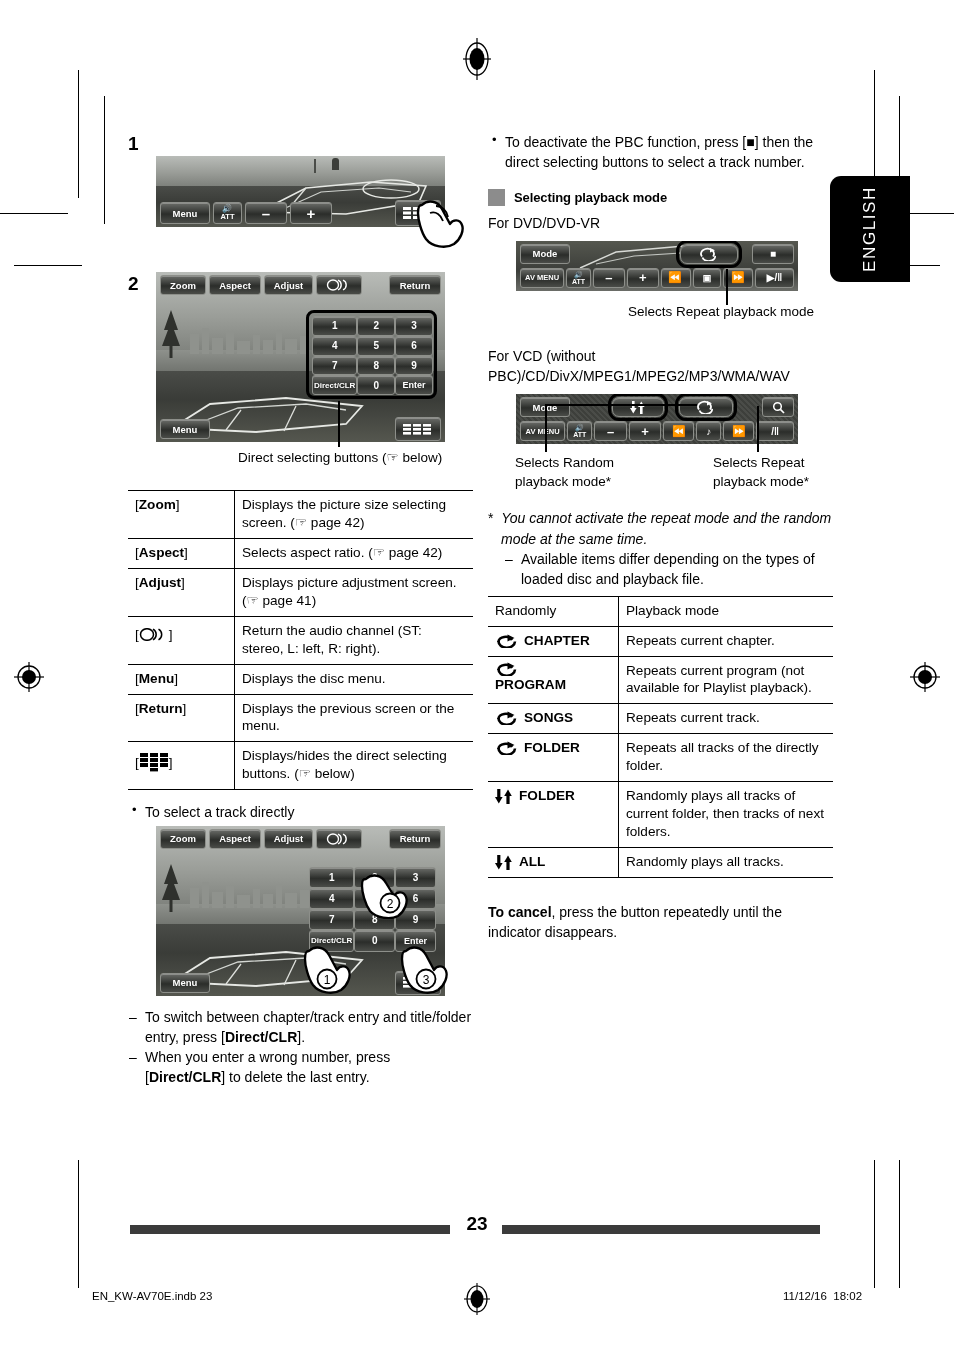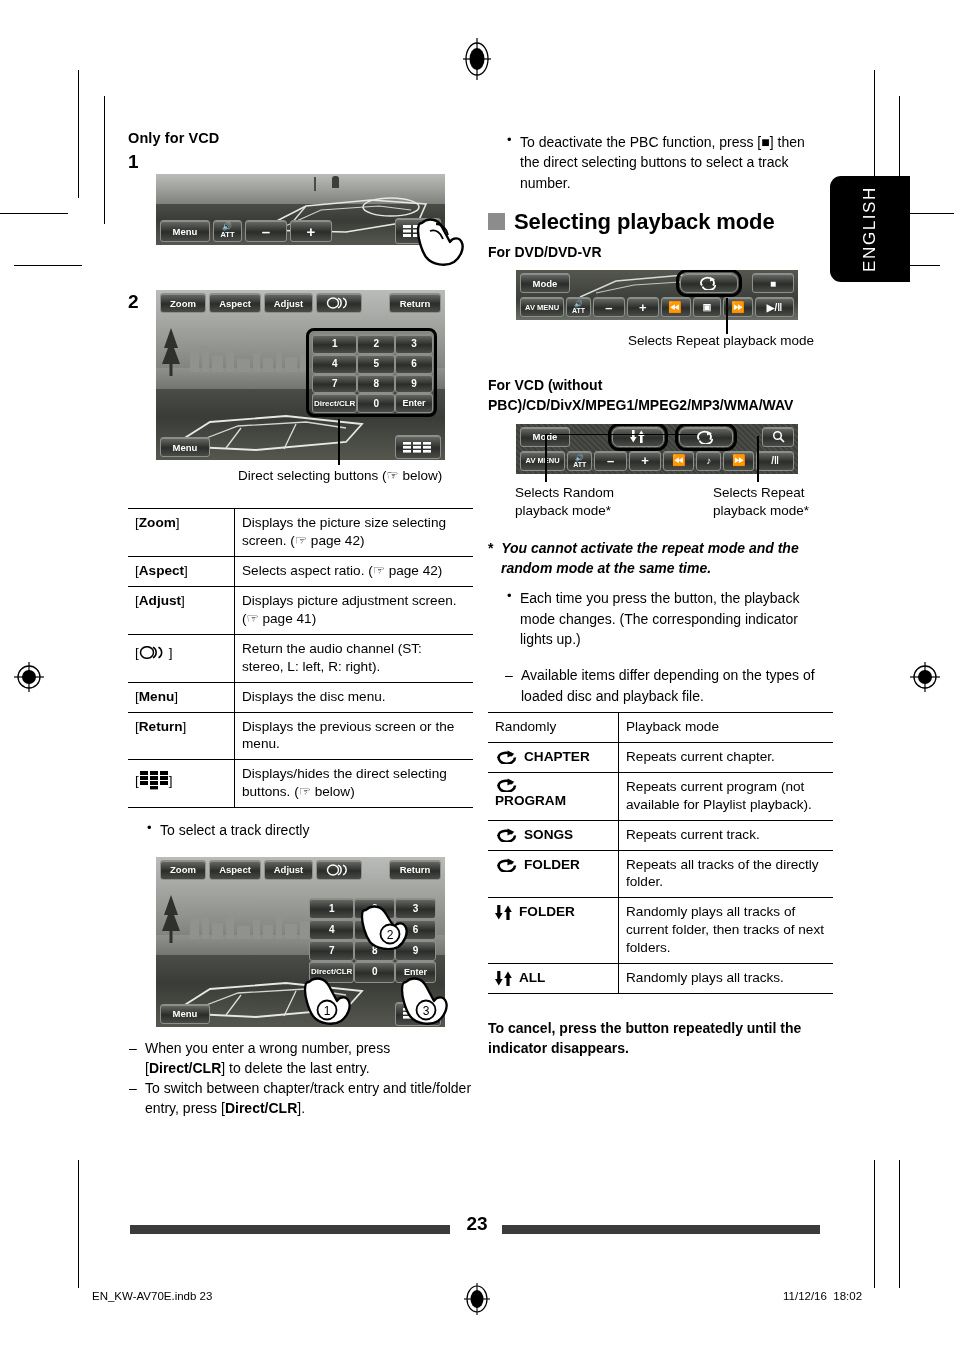--- a/index.html
+++ b/index.html
@@ -13,34 +13,34 @@
   .reg{position:absolute;width:30px;height:30px;}
   .reg svg{display:block;}
 
   .col{position:absolute;top:130px;width:345px;}
   #colLeft{left:128px;}
   #colRight{left:488px;}
 
   
   .h-only{font-size:14.5px;font-weight:bold;letter-spacing:.1px;margin:0 0 6px 0;}
   .stepnum{font-size:19px;font-weight:bold;line-height:1;margin:0;}
-  p.body{font-size:14px;line-height:1.45;margin:0;font-weight:bold;}
-
-  
-  ul.bul{list-style:none;margin:16px;padding:0;}
+  p.body{font-size:14px;line-height:1.45;margin:0;}
+
+  
+  ul.bul{list-style:none;margin:1px;padding:0;}
   ul.bul>li{position:relative;padding-left:16px;font-size:14px;line-height:1.45;margin-bottom:3px;}
   ul.bul>li:before{content:"\2022";position:absolute;left:3px;top:-1px;font-size:13px;}
   ul.dash{list-style:none;margin:2px 0 0 0;padding:0;}
   ul.dash>li{position:relative;padding-left:17px;font-size:14px;line-height:1.45;}
   ul.dash>li:before{content:"\2013";position:absolute;left:1px;top:0;}
 
   
   .sec-head{display:flex;align-items:center;gap:9px;margin:16px 0 7px 0;}
   .sec-sq{width:17px;height:17px;background:#8c8c8c;flex:0 0 auto;}
-  .sec-title{font-size:22px;font-weight:bold;letter-spacing:-.1px;}
+  .sec-title{font-size:13px;font-weight:bold;letter-spacing:-.1px;}
 
   
   #engtab{
     position:absolute;left:830px;top:176px;width:80px;height:106px;
     background:#000;border-radius:11px 0 0 11px;
   }
   #engtab span{
     position:absolute;left:50%;top:50%;
     transform:translate(-50%,-50%) rotate(-90deg);
     color:#fff;font-size:17px;letter-spacing:1.6px;white-space:nowrap;
@@ -167,21 +167,20 @@
     <line x1="2" y1="16" x2="28" y2="16" stroke="#000" stroke-width="1.1"></line>
   </svg>
 </div>
 
 <div id="engtab">
   <span>ENGLISH</span>
 </div>
 
 <div class="col" id="colLeft">
 
-  <div class="h-only">Only for VCD</div>
 
   <div style="position:relative;height:140px;margin-top:4px;">
     <div class="stepnum" style="position:absolute;left:0;top:0;">1</div>
 
     <div class="dev" style="position:absolute;left:28px;top:22px;width:289px;height:71px;">
       <div class="sky"></div>
       <div class="ground"></div>
       <div style="position:absolute;left:95px;top:16px;width:185px;height:46px;">
         <svg width="185" height="46" viewBox="0 0 185 46">
           <path d="M8 40 L55 16 L120 10 L175 14 L168 30 L95 42 Z" fill="none" stroke="#e6e8e4" stroke-width="1.6"></path>
@@ -486,22 +485,22 @@
     <div class="hand" style="position:absolute;left:272px;top:117px;">
       <svg width="56" height="52" viewBox="0 0 56 52">
         <path d="M6 8 C12 2 22 4 26 12 L34 27 C37 22 44 22 46 28 C48 33 45 42 38 47 C30 52 16 50 10 42 C5 35 2 22 2 16 C2 10 3 8 6 8 Z" fill="#fff" stroke="#000" stroke-width="2.3" stroke-linejoin="round"></path>
         <circle cx="26" cy="36" r="9.5" fill="#fff" stroke="#000" stroke-width="1.8"></circle>
         <text x="26" y="40.5" font-size="12" font-family="Liberation Sans, sans-serif" text-anchor="middle" fill="#000">3</text>
       </svg>
     </div>
   </div>
 
   <ul class="dash" style="margin-top:-4px;">
+    <li>To switch between chapter/track entry and title/folder entry, press [<b>Direct/CLR</b>].</li>
     <li>When you enter a wrong number, press [<b>Direct/CLR</b>] to delete the last entry.</li>
-    <li>To switch between chapter/track entry and title/folder entry, press [<b>Direct/CLR</b>].</li>
   </ul>
 </div>
 
 <div class="col" id="colRight">
 
   <ul class="bul" style="margin-top:2px;">
     <li>To deactivate the PBC function, press [<span>■</span>] then the direct selecting buttons to select a track number.</li>
   </ul>
 
   <div class="sec-head">
@@ -615,23 +614,20 @@
     <div class="cl" style="left:269px;top:12px;height:46px;"></div>
 
     <div class="cap" style="position:absolute;left:27px;top:60px;width:130px;">Selects Random<br>playback mode*</div>
     <div class="cap" style="position:absolute;left:225px;top:60px;width:125px;">Selects Repeat<br>playback mode*</div>
   </div>
 
   <p class="body" style="font-style:italic;margin-top:4px;text-indent:-13px;padding-left:13px;">
     <span style="font-style:normal;">*&nbsp;&nbsp;</span>You cannot activate the repeat mode and the random mode at the same time.
   </p>
 
-  <ul class="bul" style="margin-top:10px;">
-    <li>Each time you press the button, the playback mode changes. (The corresponding indicator lights up.)</li>
-  </ul>
   <ul class="dash" style="margin-left:16px;margin-top:0;">
     <li>Available items differ depending on the types of loaded disc and playback file.</li>
   </ul>
 
   <table class="tbl2" style="margin-top:6px;">
     <tbody>
       <tr>
         <td class="k">Randomly</td>
         <td>Playback mode</td>
       </tr>

